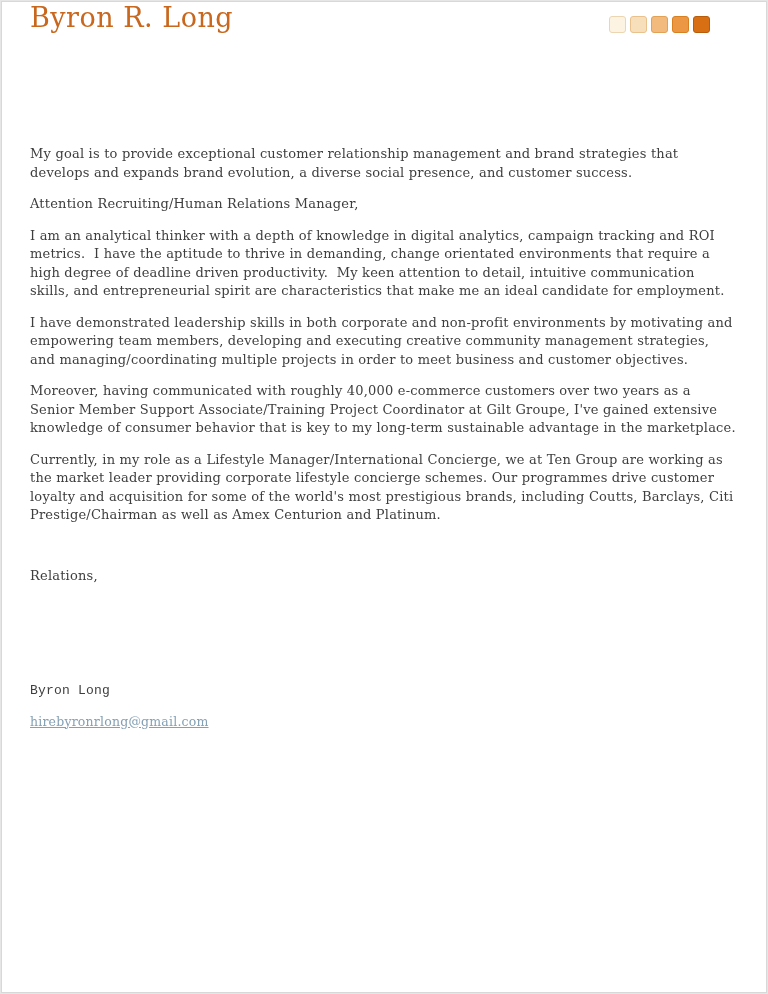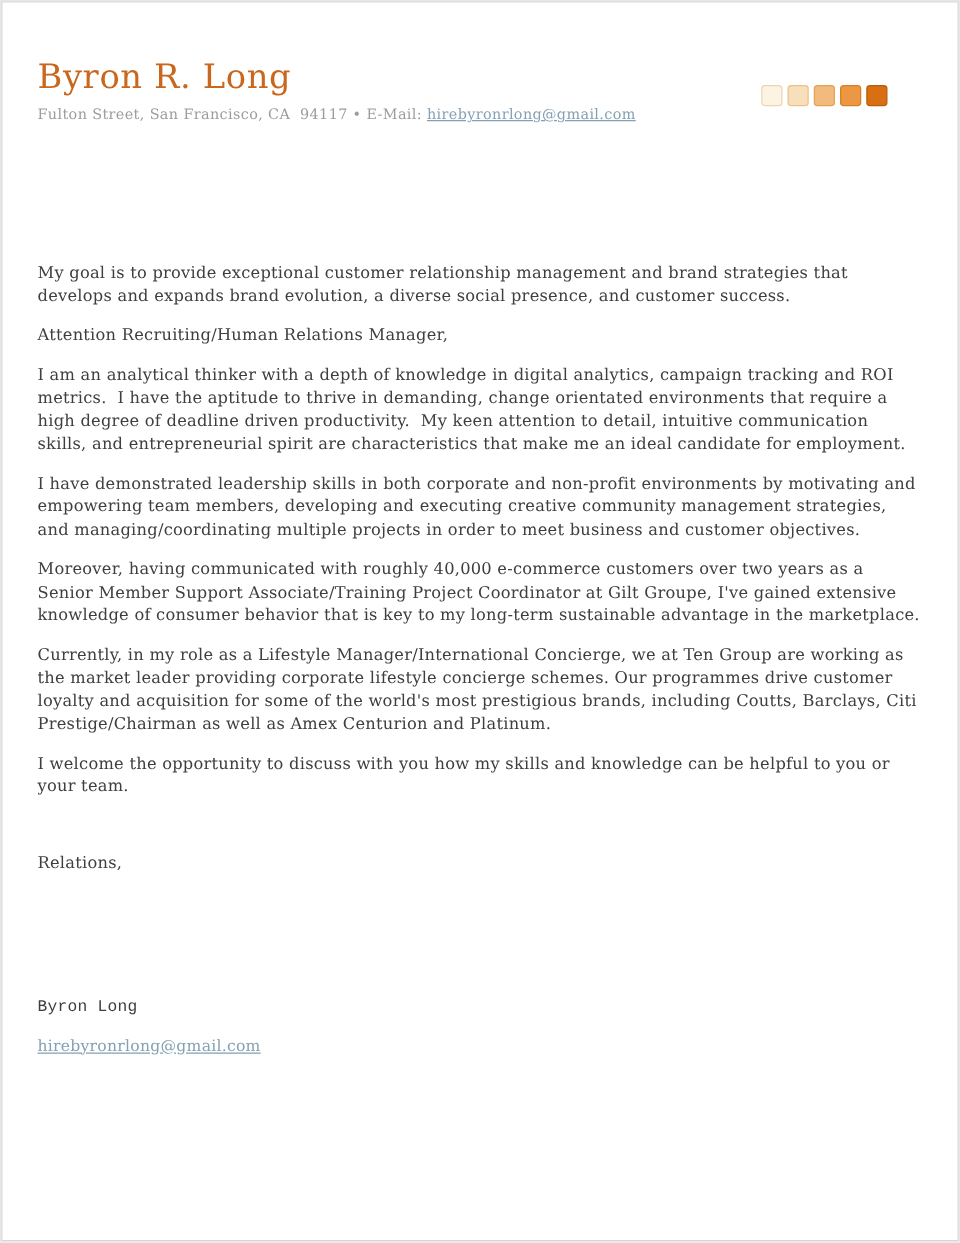--- a/index.html
+++ b/index.html
@@ -15,22 +15,21 @@
     margin: 1px auto;
     background: #ffffff;
     border: 1px solid #d8d8d8;
     padding: 0 28px;
     overflow: hidden;
     color: var(--text, #3e3e3e);
   }
   .header {
     display: flex;
     justify-content: space-between;
-    align-items: center;
-    margin-top: 44px;
+    align-items: flex-end;
   }
   h1.name {
     margin: 0;
     font-size: 27px;
     font-weight: 500;
     letter-spacing: 0.5px;
     color: var(--accent, #c8671d);
   }
   .contact {
     margin-top: 7px;
@@ -78,38 +77,36 @@
   }
 </style>
 </head>
 <body>
 
 <div class="page">
 
   <div class="header">
     <div>
       <h1 class="name">Byron R. Long</h1>
-      <div class="contact"><span>Fulton Street, San Francisco, CA&nbsp; 94117 • E-Mail: </span><a class="link">hirebyronrlong@gmail.com</a></div>
     </div>
     <div class="squares">
         <span class="sq" style="background: rgb(253, 243, 226); border-color: rgb(236, 214, 178);"></span>
         <span class="sq" style="background: rgb(248, 223, 188); border-color: rgb(233, 193, 140);"></span>
         <span class="sq" style="background: rgb(242, 186, 125); border-color: rgb(225, 161, 86);"></span>
         <span class="sq" style="background: rgb(236, 151, 67); border-color: rgb(216, 127, 34);"></span>
         <span class="sq" style="background: rgb(217, 111, 19); border-color: rgb(184, 92, 12);"></span>
       </div>
   </div>
 
   <div class="letter-body">
     <p>My goal is to provide exceptional customer relationship management and brand strategies that develops and expands brand evolution, a diverse social presence, and customer success.</p>
     <p>Attention Recruiting/Human Relations Manager,</p>
     <p>I am an analytical thinker with a depth of knowledge in digital analytics, campaign tracking and ROI metrics.&nbsp; I have the aptitude to thrive in demanding, change orientated environments that require a high degree of deadline driven productivity.&nbsp; My keen attention to detail, intuitive communication skills, and entrepreneurial spirit are characteristics that make me an ideal candidate for employment.</p>
     <p>I have demonstrated leadership skills in both corporate and non-profit environments by motivating and empowering team members, developing and executing creative community management strategies, and managing/coordinating multiple projects in order to meet business and customer objectives.</p>
     <p>Moreover, having communicated with roughly 40,000 e-commerce customers over two years as a Senior Member Support Associate/Training Project Coordinator at Gilt Groupe, I've gained extensive knowledge of consumer behavior that is key to my long-term sustainable advantage in the marketplace.</p>
     <p>Currently, in my role as a Lifestyle Manager/International Concierge, we at Ten Group are working as the market leader providing corporate lifestyle concierge schemes. Our programmes drive customer loyalty and acquisition for some of the world's most prestigious brands, including Coutts, Barclays, Citi Prestige/Chairman as well as Amex Centurion and Platinum.</p>
-    <p>I welcome the opportunity to discuss with you how my skills and knowledge can be helpful to you or your team.</p>
 
     <p class="closing">Relations,</p>
     <p class="sig-name">Byron Long</p>
     <p class="sig-email"><a class="link">hirebyronrlong@gmail.com</a></p>
   </div>
 
 </div>
 
 </body></html>

